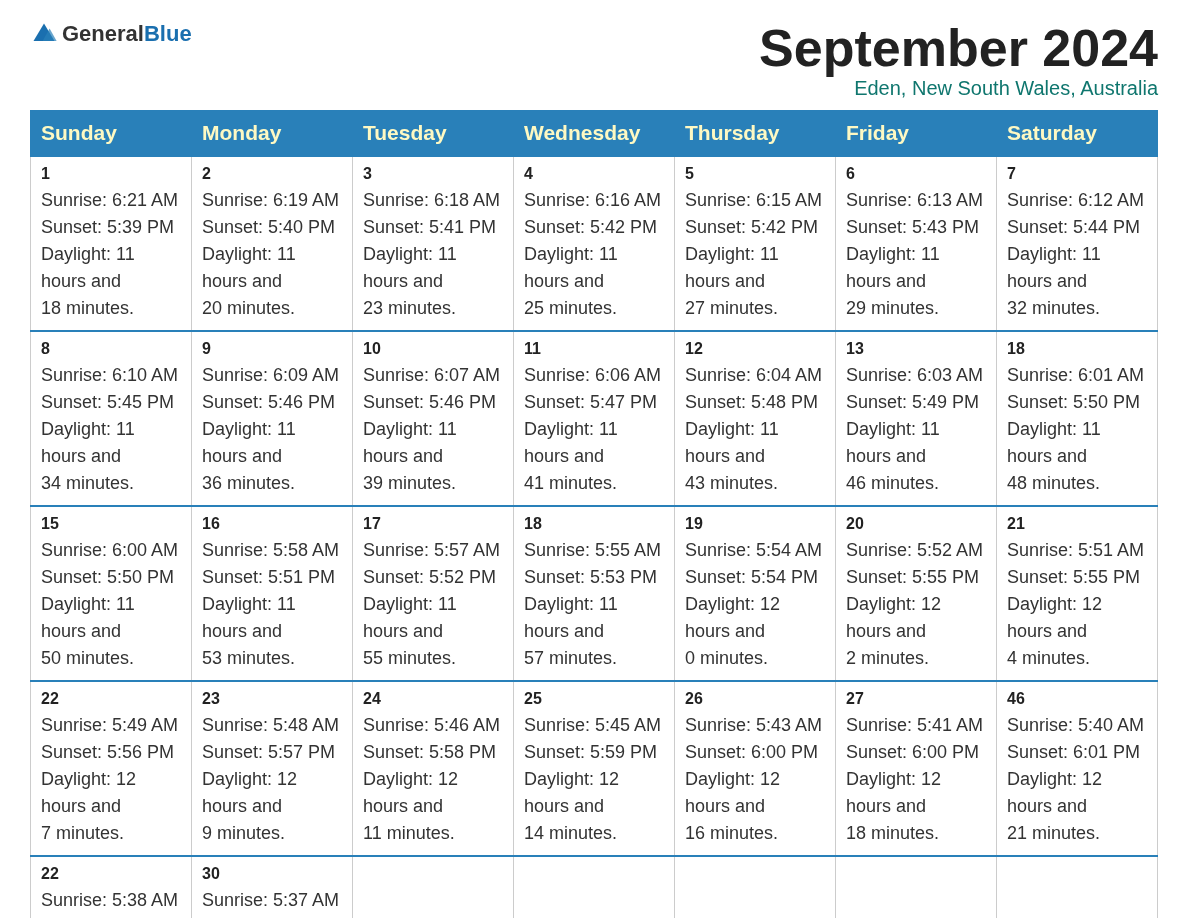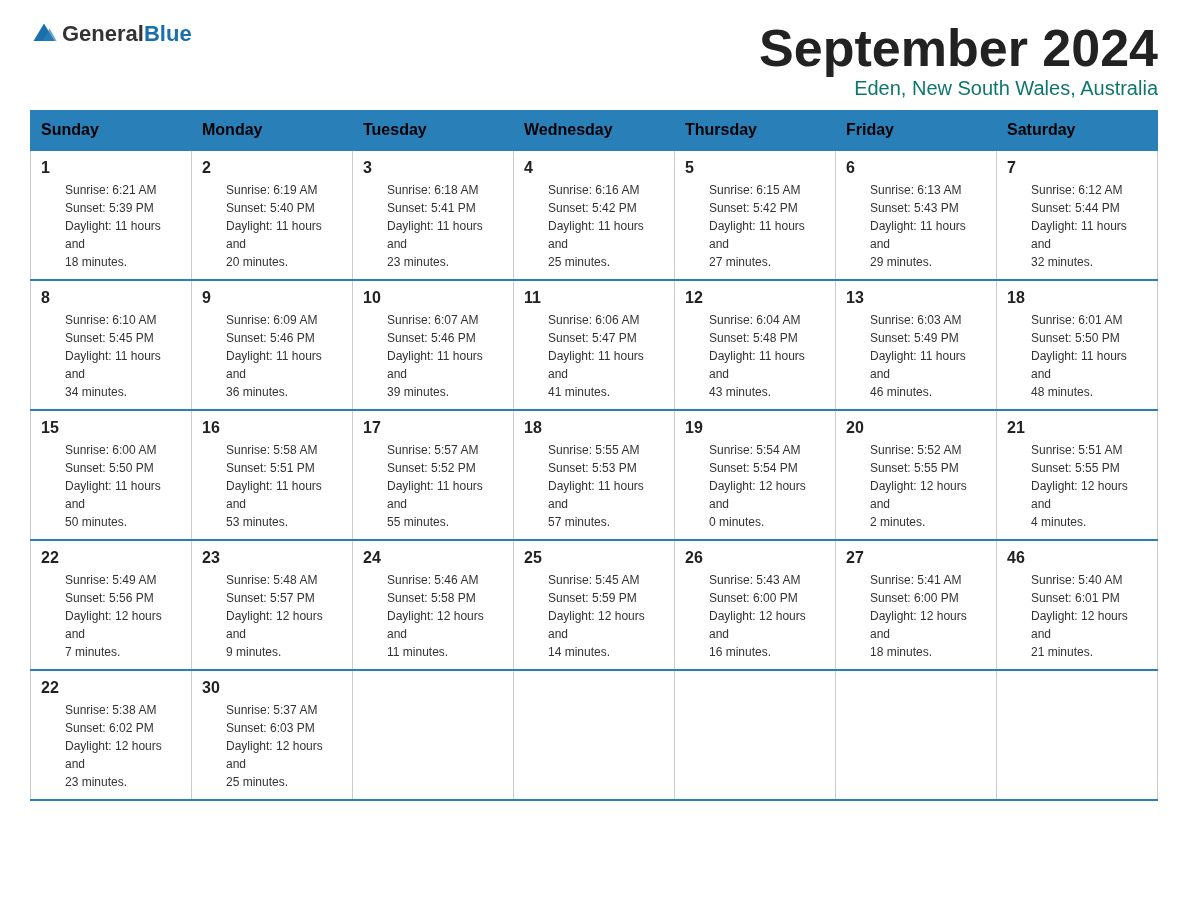--- a/index.html
+++ b/index.html
@@ -49,46 +49,45 @@
       font-size: 20px;
       color: #0f766e;
     }
     .calendar {
       width: 100%;
       border-collapse: collapse;
       border: 1px solid #2980b9;
     }
     .calendar th {
       background-color: #2980b9;
-      color: #000000;
-      font-size: 16px;
+      color: #fef9c3;
+      font-size: 21px;
       font-weight: bold;
       padding: 10px 10px;
       text-align: left;
       border: 1px solid #2980b9;
     }
     .calendar td {
       border: 1px solid #ccc;
       vertical-align: top;
       padding: 8px 10px;
       width: 14.28%;
       min-height: 100px;
     }
     .day-number {
       font-size: 16px;
       font-weight: bold;
       color: #222;
       display: block;
       margin-bottom: 4px;
     }
     .day-info {
-      font-size: 12px;
+      font-size: 18px;
       color: #333;
       line-height: 1.5;
-      margin-left: 24px;
     }
     .empty-cell {
       background: #fff;
     }
     tr {
       border-bottom: 2px solid #2980b9;
     }
   </style>
 </head>
 <body>

